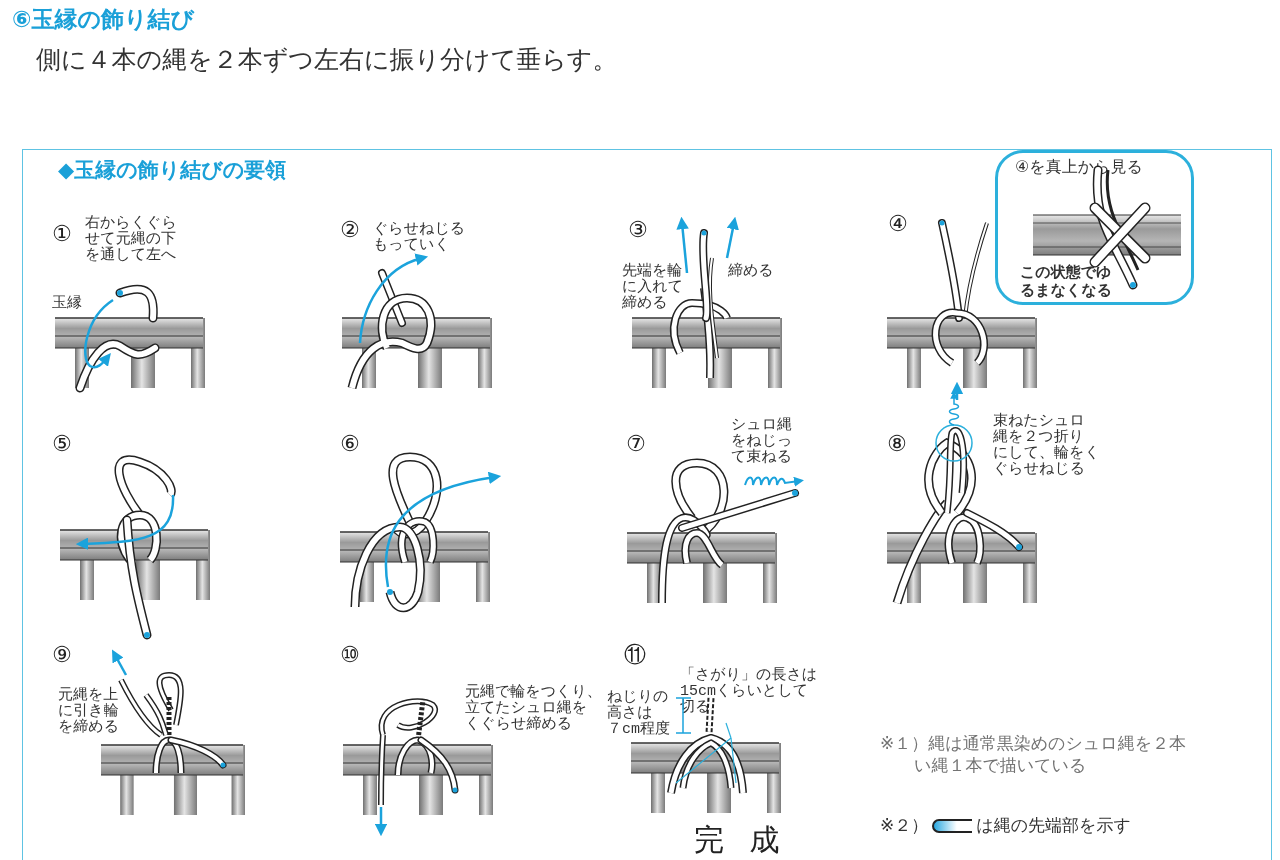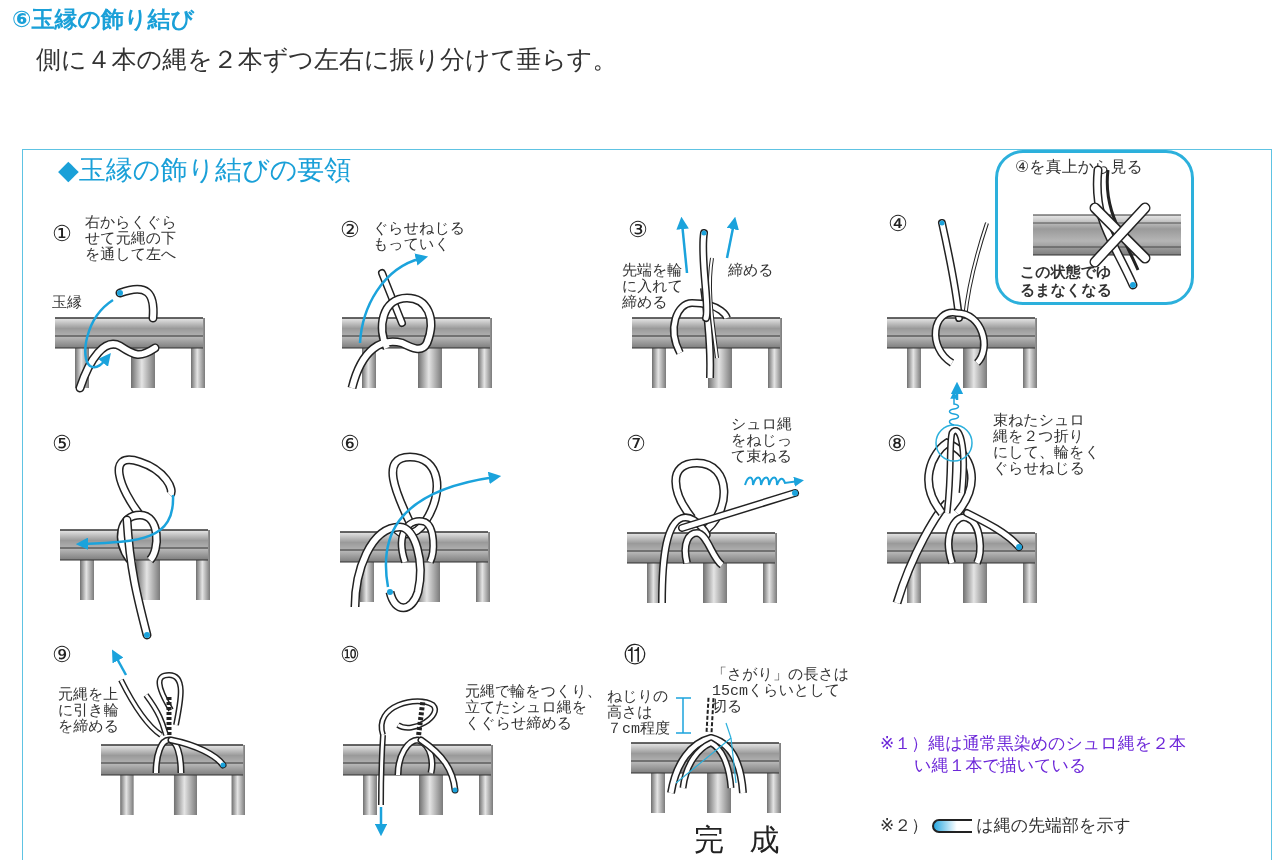--- a/index.html
+++ b/index.html
@@ -1,28 +1,28 @@
 <!DOCTYPE html>
 <html><head>
 <meta charset="utf-8">
 <style>
   html,body{margin:0;padding:0;background:#fff;}
   body{width:1280px;height:860px;position:relative;overflow:hidden;font-family:"DejaVu Sans","Liberation Sans",sans-serif;color:#333;}
   .title{position:absolute;left:12px;top:2px;font-size:23px;font-weight:bold;color:#1aa0d8;letter-spacing:0px;line-height:34px;}
   .intro{position:absolute;left:36px;top:40px;font-size:25px;line-height:40px;color:#333;width:1240px;}
   .panel{position:absolute;left:22px;top:149px;width:1250px;height:740px;border:1.5px solid #5ec3e3;box-sizing:border-box;}
-  .panel-title{position:absolute;left:58px;top:155px;font-size:27px;font-weight:normal;color:#1aa0d8;line-height:30px;}
+  .panel-title{position:absolute;left:58px;top:155px;font-size:21px;font-weight:bold;color:#1aa0d8;line-height:30px;}
   .step-no{position:absolute;font-size:22px;color:#222;line-height:24px;}
   .cap{position:absolute;font-size:15px;line-height:16px;color:#333;white-space:pre;font-family:Liberation Mono, monospace;}
   .inset{position:absolute;left:995px;top:150px;width:199px;height:155px;border:3px solid #2cb0dc;border-radius:28px;box-sizing:border-box;background:#fff;}
   .inset-title{position:absolute;left:1015px;top:157px;font-size:16px;color:#333;}
   .inset-cap{position:absolute;left:1020px;top:263px;font-size:15px;line-height:18px;color:#333;white-space:pre;font-weight:bold;}
   svg.fig{position:absolute;overflow:visible;}
   .done{position:absolute;left:694px;top:820px;font-size:30px;letter-spacing:8px;color:#222;}
-  .notes{position:absolute;left:880px;top:732px;font-size:17px;line-height:22px;color:#6d28d9;}
+  .notes{position:absolute;left:880px;top:732px;font-size:17px;line-height:22px;color:#737373;}
   .note-2{position:absolute;left:880px;top:814px;font-size:17px;color:#333;display:flex;align-items:center;gap:4px;}
   .tip-swatch{display:inline-block;width:40px;height:14px;border:2px solid #222;border-right:none;border-radius:9px 0 0 9px;background:linear-gradient(90deg,#2aa8e0,#fff 60%);box-sizing:border-box;}
 </style>
 </head>
 <body>
 
 <div class="title">⑥玉縁の飾り結び</div>
 <div class="intro">
   <div>側に４本の縄を２本ずつ左右に振り分けて垂らす。</div>
 </div>
@@ -241,21 +241,21 @@
   <path d="M78,-5 C100,10 110,25 112,45" fill="none" stroke="#222" stroke-width="7" stroke-linecap="round"></path>
   <path d="M78,-5 C100,10 110,25 112,45" fill="none" stroke="#fff" stroke-width="4" stroke-linecap="round"></path>
   <circle cx="112" cy="45" r="2.5" fill="#1ba3dc"></circle>
   <line x1="38" y1="62" x2="38" y2="85" stroke="#1ba3dc" stroke-width="2.5" marker-end="url(#arr)"></line>
 </svg>
 
 <div class="step-no" style="left:624px;top:643px">⑪</div>
 <div class="cap" style="left:607px;top:690px">ねじりの
 高さは
 ７cm程度</div>
-<div class="cap" style="left:712px;top:668px">「さがり」の長さは
+<div class="cap" style="left:680px;top:668px">「さがり」の長さは
 15cmくらいとして
 切る</div>
 <svg class="fig" style="left:631px;top:743px" width="150" height="80">
   <use href="#fence"></use>
   <line x1="45" y1="-45" x2="60" y2="-45" stroke="#1ba3dc" stroke-width="1.5"></line>
   <line x1="52" y1="-45" x2="52" y2="-10" stroke="#1ba3dc" stroke-width="1.5"></line>
   <line x1="45" y1="-10" x2="60" y2="-10" stroke="#1ba3dc" stroke-width="1.5"></line>
   <path d="M80,-45 L78,-10" stroke="#222" stroke-width="7" stroke-dasharray="4 2"></path>
   <path d="M80,-45 L78,-10" stroke="#fff" stroke-width="3" stroke-dasharray="4 2"></path>
   <path d="M40,50 C45,20 60,0 80,-5 C100,0 110,20 112,50" fill="none" stroke="#222" stroke-width="8"></path>

